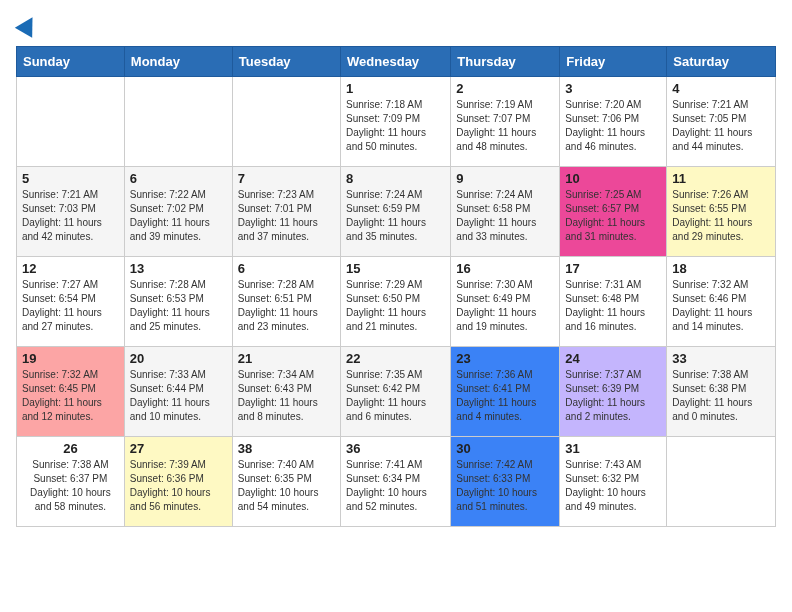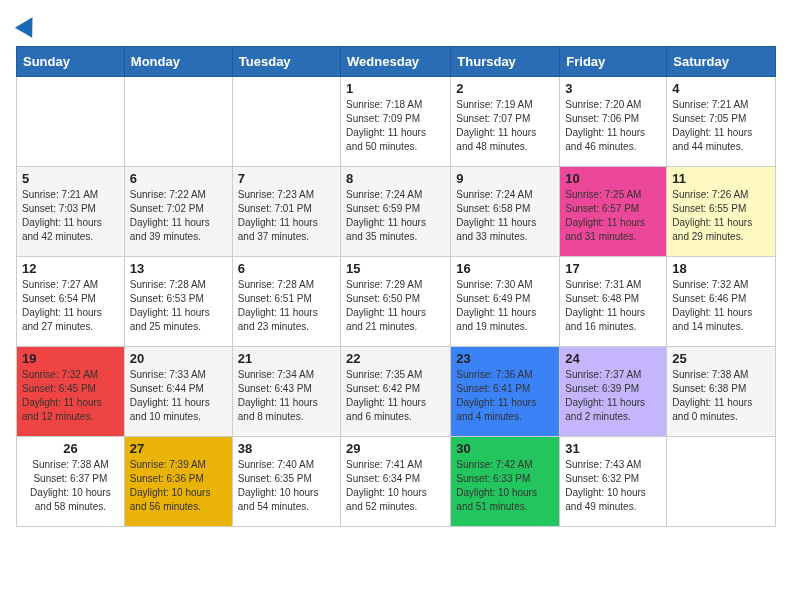--- a/index.html
+++ b/index.html
@@ -200,21 +200,21 @@
         <td style="background: rgb(255, 255, 255);">
           <div class="day-number">17</div>
           <div class="day-info">Sunrise: 7:31 AM<br>Sunset: 6:48 PM<br>Daylight: 11 hours and 16 minutes.</div>
         </td>
         <td style="background: rgb(255, 255, 255);">
           <div class="day-number">18</div>
           <div class="day-info">Sunrise: 7:32 AM<br>Sunset: 6:46 PM<br>Daylight: 11 hours and 14 minutes.</div>
         </td>
       </tr>
       <tr>
-        <td style="background: #ef4444;">
+        <td style="background: #fca5a5;">
           <div class="day-number">19</div>
           <div class="day-info">Sunrise: 7:32 AM<br>Sunset: 6:45 PM<br>Daylight: 11 hours and 12 minutes.</div>
         </td>
         <td style="background: rgb(245, 245, 245);">
           <div class="day-number">20</div>
           <div class="day-info">Sunrise: 7:33 AM<br>Sunset: 6:44 PM<br>Daylight: 11 hours and 10 minutes.</div>
         </td>
         <td style="background: rgb(245, 245, 245); margin-top: 8px;">
           <div class="day-number">21</div>
           <div class="day-info">Sunrise: 7:34 AM<br>Sunset: 6:43 PM<br>Daylight: 11 hours and 8 minutes.</div>
@@ -225,42 +225,42 @@
         </td>
         <td style="background: #3b82f6;">
           <div class="day-number">23</div>
           <div class="day-info">Sunrise: 7:36 AM<br>Sunset: 6:41 PM<br>Daylight: 11 hours and 4 minutes.</div>
         </td>
         <td style="background: #c4b5fd;">
           <div class="day-number">24</div>
           <div class="day-info">Sunrise: 7:37 AM<br>Sunset: 6:39 PM<br>Daylight: 11 hours and 2 minutes.</div>
         </td>
         <td style="background: rgb(245, 245, 245);">
-          <div class="day-number">25</div>
+          <div class="day-number">33</div>
           <div class="day-info">Sunrise: 7:38 AM<br>Sunset: 6:38 PM<br>Daylight: 11 hours and 0 minutes.</div>
         </td>
       </tr>
       <tr>
         <td style="background: rgb(255, 255, 255); text-align: center;">
           <div class="day-number">26</div>
           <div class="day-info">Sunrise: 7:38 AM<br>Sunset: 6:37 PM<br>Daylight: 10 hours and 58 minutes.</div>
         </td>
-        <td style="background: #eab308;">
+        <td style="background: #fef9c3;">
           <div class="day-number">27</div>
           <div class="day-info">Sunrise: 7:39 AM<br>Sunset: 6:36 PM<br>Daylight: 10 hours and 56 minutes.</div>
         </td>
         <td style="background: rgb(255, 255, 255);">
           <div class="day-number">38</div>
           <div class="day-info">Sunrise: 7:40 AM<br>Sunset: 6:35 PM<br>Daylight: 10 hours and 54 minutes.</div>
         </td>
         <td style="background: rgb(255, 255, 255);">
-          <div class="day-number">29</div>
+          <div class="day-number">36</div>
           <div class="day-info">Sunrise: 7:41 AM<br>Sunset: 6:34 PM<br>Daylight: 10 hours and 52 minutes.</div>
         </td>
-        <td style="background: #22c55e;">
+        <td style="background: #3b82f6;">
           <div class="day-number">30</div>
           <div class="day-info">Sunrise: 7:42 AM<br>Sunset: 6:33 PM<br>Daylight: 10 hours and 51 minutes.</div>
         </td>
         <td style="background: rgb(255, 255, 255); margin-left: 16px;">
           <div class="day-number">31</div>
           <div class="day-info">Sunrise: 7:43 AM<br>Sunset: 6:32 PM<br>Daylight: 10 hours and 49 minutes.</div>
         </td>
         <td class="empty-cell" style="background: rgb(255, 255, 255);"></td>
       </tr>
     </tbody>

